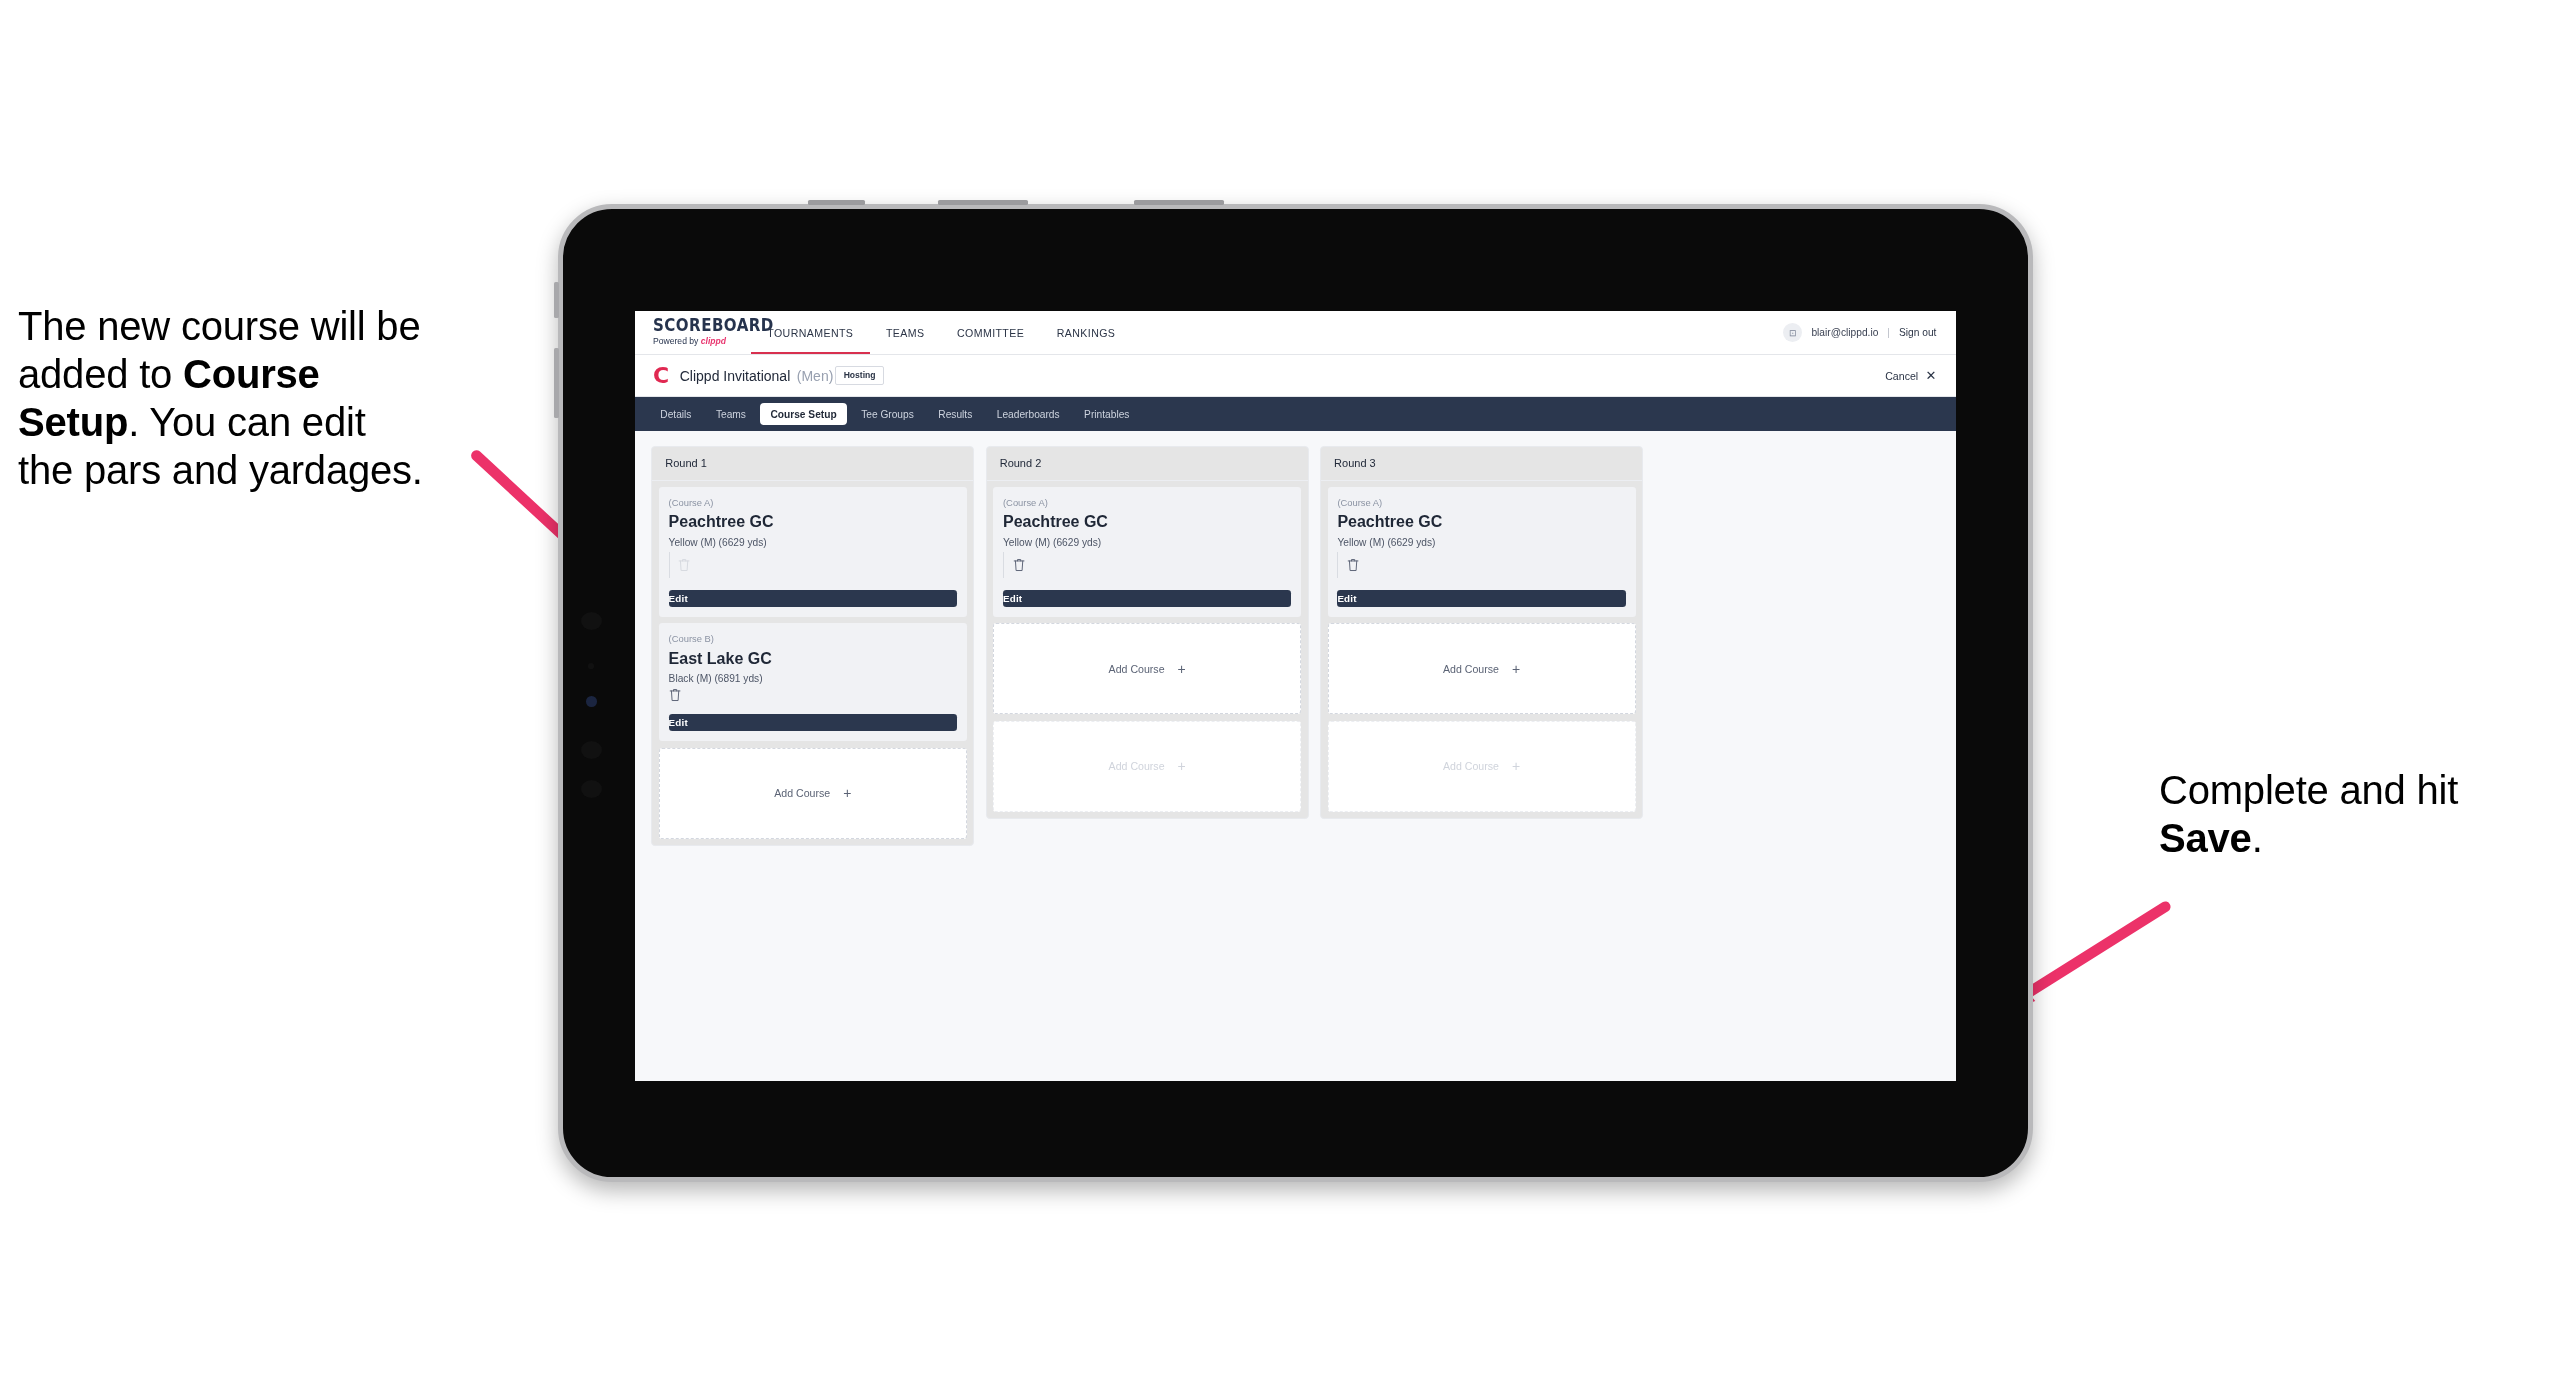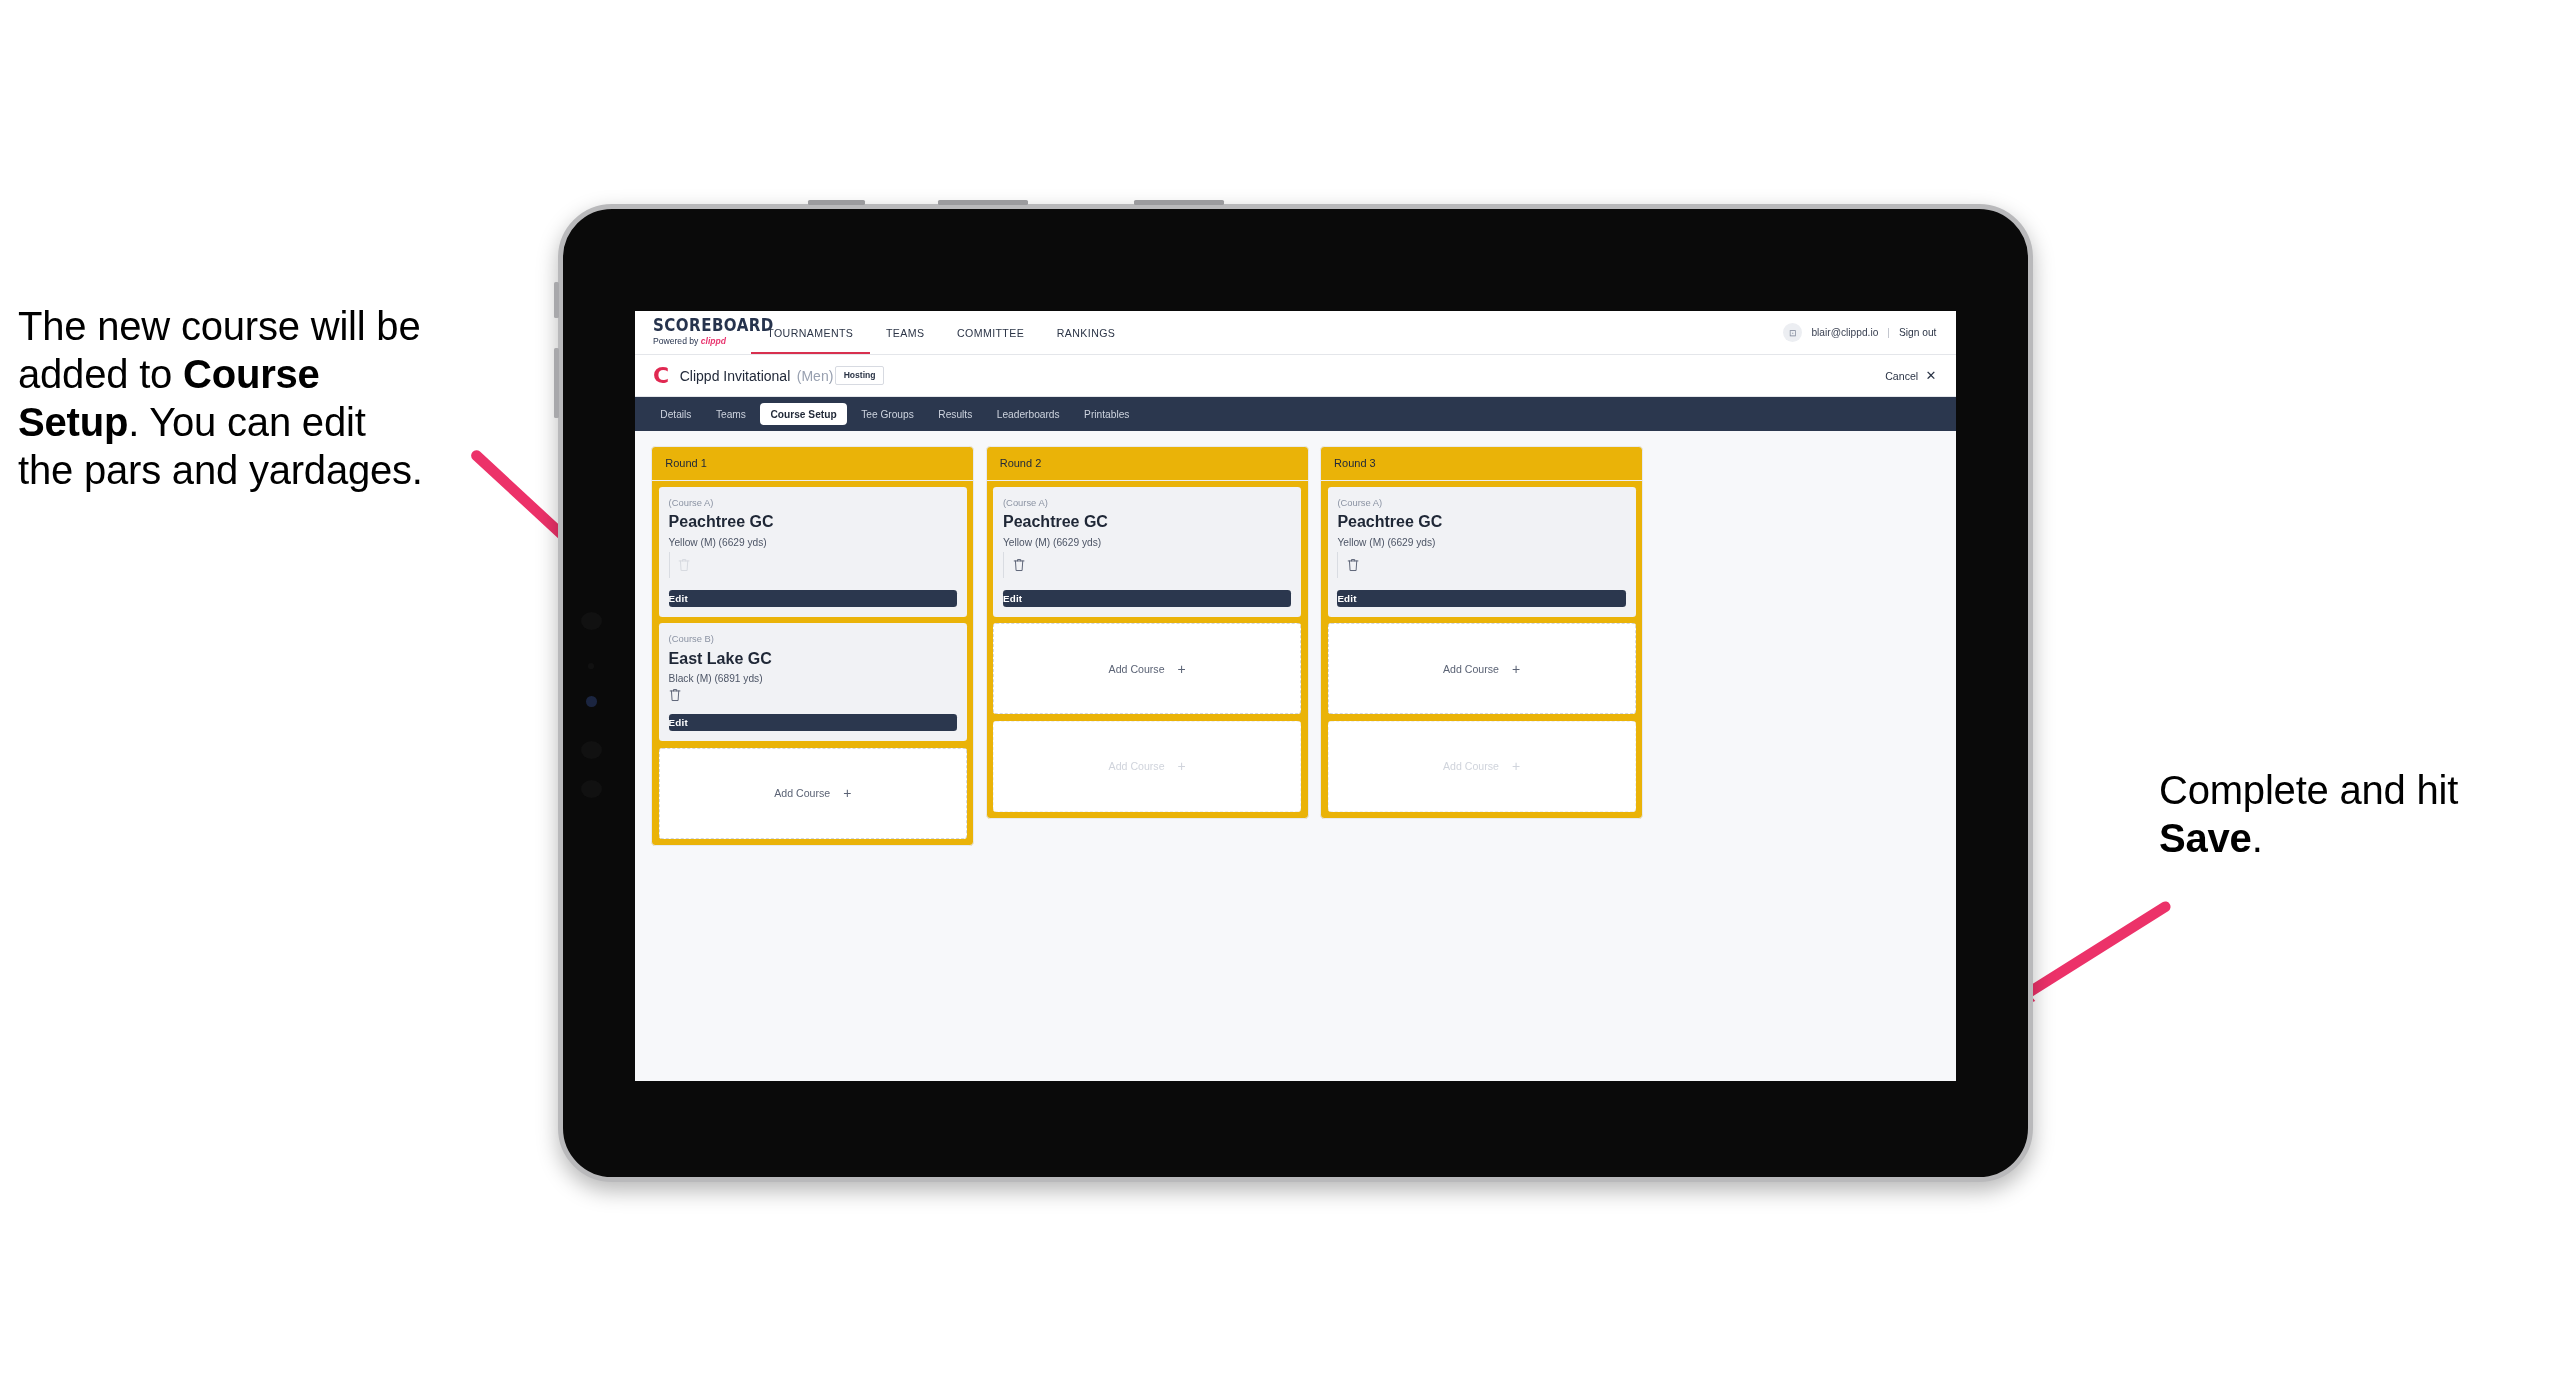--- a/index.html
+++ b/index.html
@@ -132,21 +132,21 @@
   }
   .tab {
     font-size: 10.2px; color: #cdd3de; padding: 5.7px 10.6px;
     border-radius: 4.1px; white-space: nowrap;
   }
   .tab.active { background: #ffffff; color: #1f2736; font-weight: 700; }
 
   
   .content { padding: 14.7px 16.3px; display: flex; gap: 11.4px; align-items: flex-start; }
   .round-col {
-    width: 323px; background: #eab308;
+    width: 323px; background: #e5e5e5;
     border: 0.8px solid #e8eaee; border-radius: 4.1px;
     display: flex; flex-direction: column;
   }
   .round-head {
     padding: 10.6px 13px; font-size: 11px; color: #222a3a; font-weight: 400;
     border-bottom: 0.8px solid #eceef2;
   }
   .round-body { padding: 6.5px; display: flex; flex-direction: column; gap: 6.5px; }
 
   .course-card { background: #f1f2f5; border-radius: 3.3px; padding: 9px 9.8px 9.8px; }

